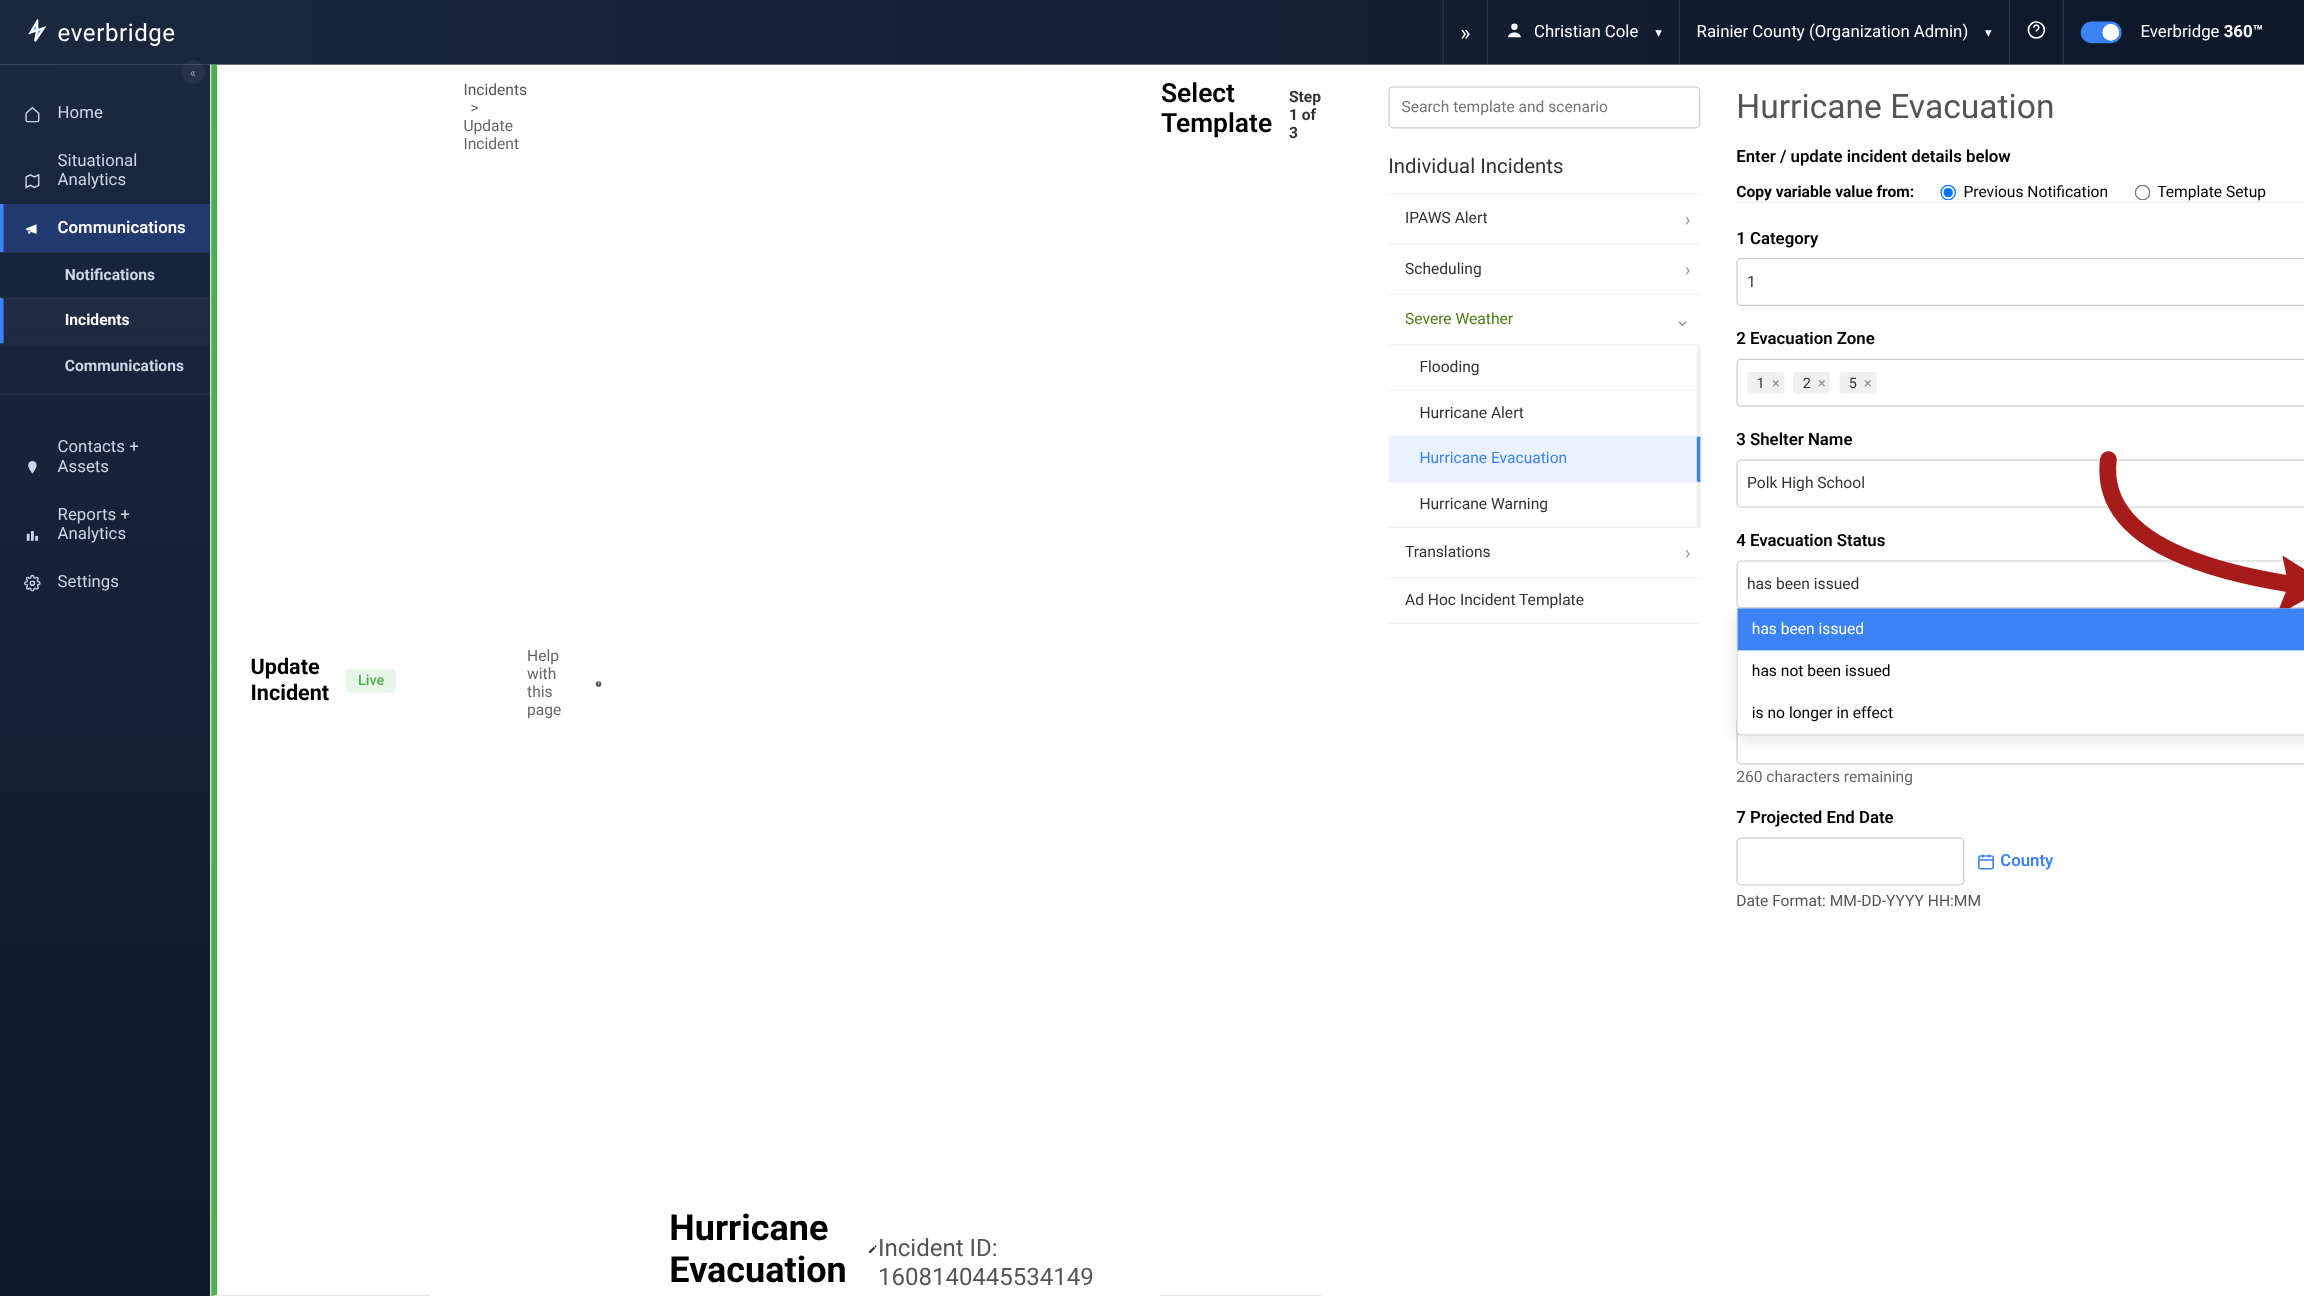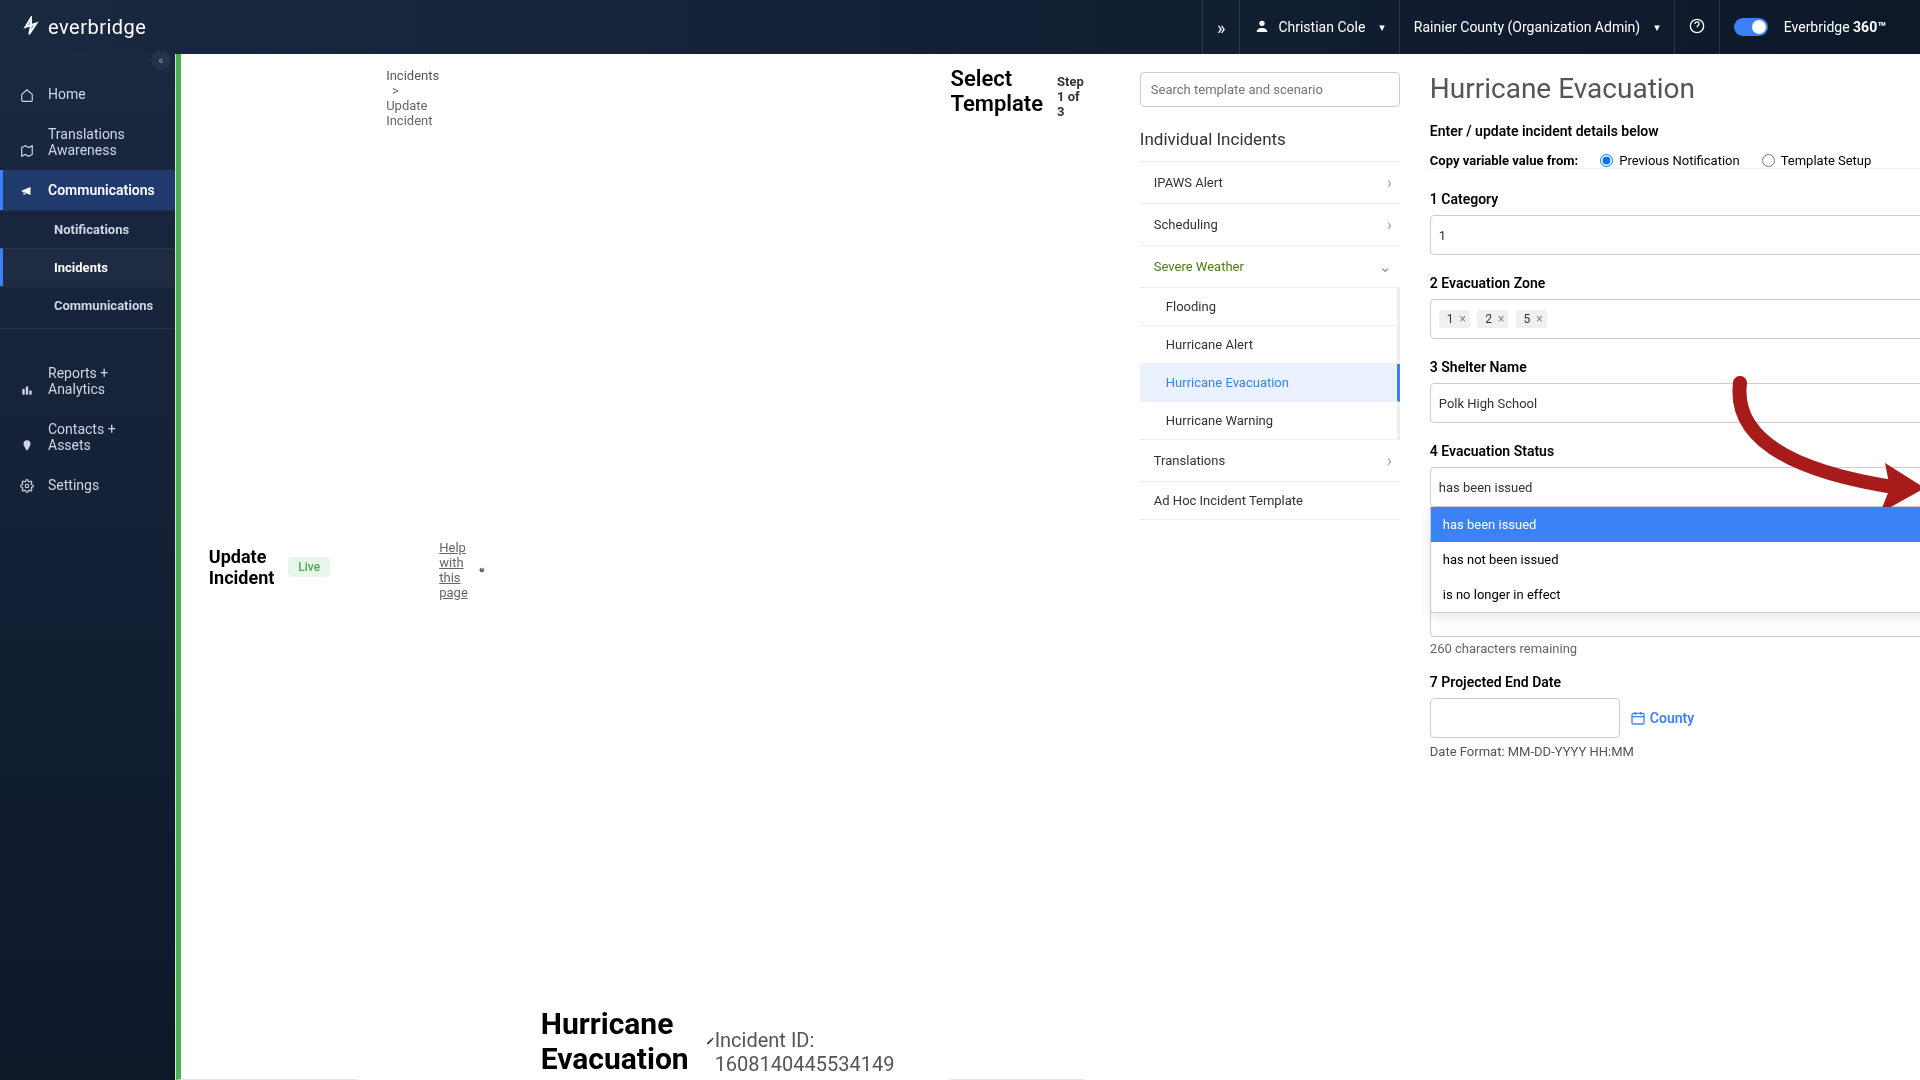--- a/index.html
+++ b/index.html
@@ -36,21 +36,21 @@
   .nav-sep { border-top: 1px solid rgba(255,255,255,0.08); margin: 4px 0; }
 
   
   .main { flex: 1; display: flex; flex-direction: row; background: #fff; border-left: 1px solid #ddd; margin-right: 30px;}
   .page-header { display: flex; align-items: center; gap: 14px; padding: 16px 28px; border-bottom: 1px solid #e5e5e5; border-left: 5px solid #4caf50; }
   .page-header h2 { font-size: 18px; font-weight: 700; }
   .badge-live { background: #e8f5e9; color: #4caf50; font-size: 12px; padding: 3px 10px; border-radius: 4px; font-weight: 500; }
   
   .crumbtop { display: flex; justify-content: space-between; padding: 14px 28px 8px; font-size: 13px; color: #666; }
   .crumbtop a { color: #3b82f6; text-decoration: none; }
-  .help-link { display: flex; align-items: center; gap: 1px; color: #666; text-decoration: underline; }
+  .help-link { display: flex; align-items: center; gap: 18px; color: #666; }
   
   .title-row { display: flex; justify-content: space-between; align-items: flex-end; padding: 8px 28px 4px; }
   .title-row h1 { font-size: 30px; font-weight: 700; display: flex; align-items: center; gap: 10px; }
   .title-row h1 svg { width: 16px; height: 16px; }
   .incident-id { font-size: 20px; color: #555; }
   
   .step-row { display: flex; align-items: baseline; gap: 14px; padding: 12px 28px 16px; border-bottom: 1px solid #e5e5e5; margin: 0 28px 0 28px; padding-left:0; padding-right:0;}
   .step-row h3 { font-size: 22px; font-weight: 600; }
   .step-row span { font-size: 13px; font-weight: 700; color: #333; }
 
@@ -144,49 +144,49 @@
       <li>
         <svg viewBox="0 0 24 24" fill="none" stroke="currentColor" stroke-width="2">
             <path d="M3 11l9-8 9 8v10a2 2 0 01-2 2H5a2 2 0 01-2-2z"></path>
           </svg>
         <span>Home</span>
       </li>
       <li>
         <svg viewBox="0 0 24 24" fill="none" stroke="currentColor" stroke-width="2">
             <path d="M9 3L3 6v15l6-3 6 3 6-3V3l-6 3-6-3z"></path>
           </svg>
-        <span>Translations Awareness</span>
+        <span>Situational Analytics</span>
       </li>
       <li class="active">
         <svg viewBox="0 0 24 24" fill="currentColor">
             <path d="M3 11l15-6v14L3 13z M6 13v5h3v-4"></path>
           </svg>
         <span>Communications</span>
       </li>
     </ul>
     <ul class="subnav">
       <li>Notifications</li>
       <li class="sub-active">Incidents</li>
       <li>Communications</li>
     </ul>
     <div class="nav-sep"></div>
     <ul class="nav">
       <li>
         <svg viewBox="0 0 24 24" fill="currentColor">
+            <path d="M12 2a6 6 0 00-6 6c0 4 6 12 6 12s6-8 6-12a6 6 0 00-6-6z"></path>
+          </svg>
+        <span>Contacts + Assets</span>
+      </li>
+      <li>
+        <svg viewBox="0 0 24 24" fill="currentColor">
             <rect x="4" y="10" width="4" height="10"></rect>
             <rect x="10" y="6" width="4" height="14"></rect>
             <rect x="16" y="13" width="4" height="7"></rect>
           </svg>
         <span>Reports + Analytics</span>
-      </li>
-      <li>
-        <svg viewBox="0 0 24 24" fill="currentColor">
-            <path d="M12 2a6 6 0 00-6 6c0 4 6 12 6 12s6-8 6-12a6 6 0 00-6-6z"></path>
-          </svg>
-        <span>Contacts + Assets</span>
       </li>
       <li>
         <svg viewBox="0 0 24 24" fill="none" stroke="currentColor" stroke-width="2">
             <circle cx="12" cy="12" r="3"></circle>
             <path d="M19.4 15a1.65 1.65 0 00.33 1.82l.06.06a2 2 0 11-2.83 2.83l-.06-.06a1.65 1.65 0 00-1.82-.33 1.65 1.65 0 00-1 1.51V21a2 2 0 11-4 0v-.09a1.65 1.65 0 00-1-1.51 1.65 1.65 0 00-1.82.33l-.06.06a2 2 0 11-2.83-2.83l.06-.06a1.65 1.65 0 00.33-1.82 1.65 1.65 0 00-1.51-1H3a2 2 0 110-4h.09a1.65 1.65 0 001.51-1 1.65 1.65 0 00-.33-1.82l-.06-.06a2 2 0 112.83-2.83l.06.06a1.65 1.65 0 001.82.33 1.65 1.65 0 001-1.51V3a2 2 0 114 0v.09a1.65 1.65 0 001 1.51 1.65 1.65 0 001.82-.33l.06-.06a2 2 0 112.83 2.83l-.06.06a1.65 1.65 0 00-.33 1.82 1.65 1.65 0 001.51 1H21a2 2 0 110 4h-.09a1.65 1.65 0 00-1.51 1z"></path>
           </svg>
         <span>Settings</span>
       </li>
     </ul>
   </aside>

